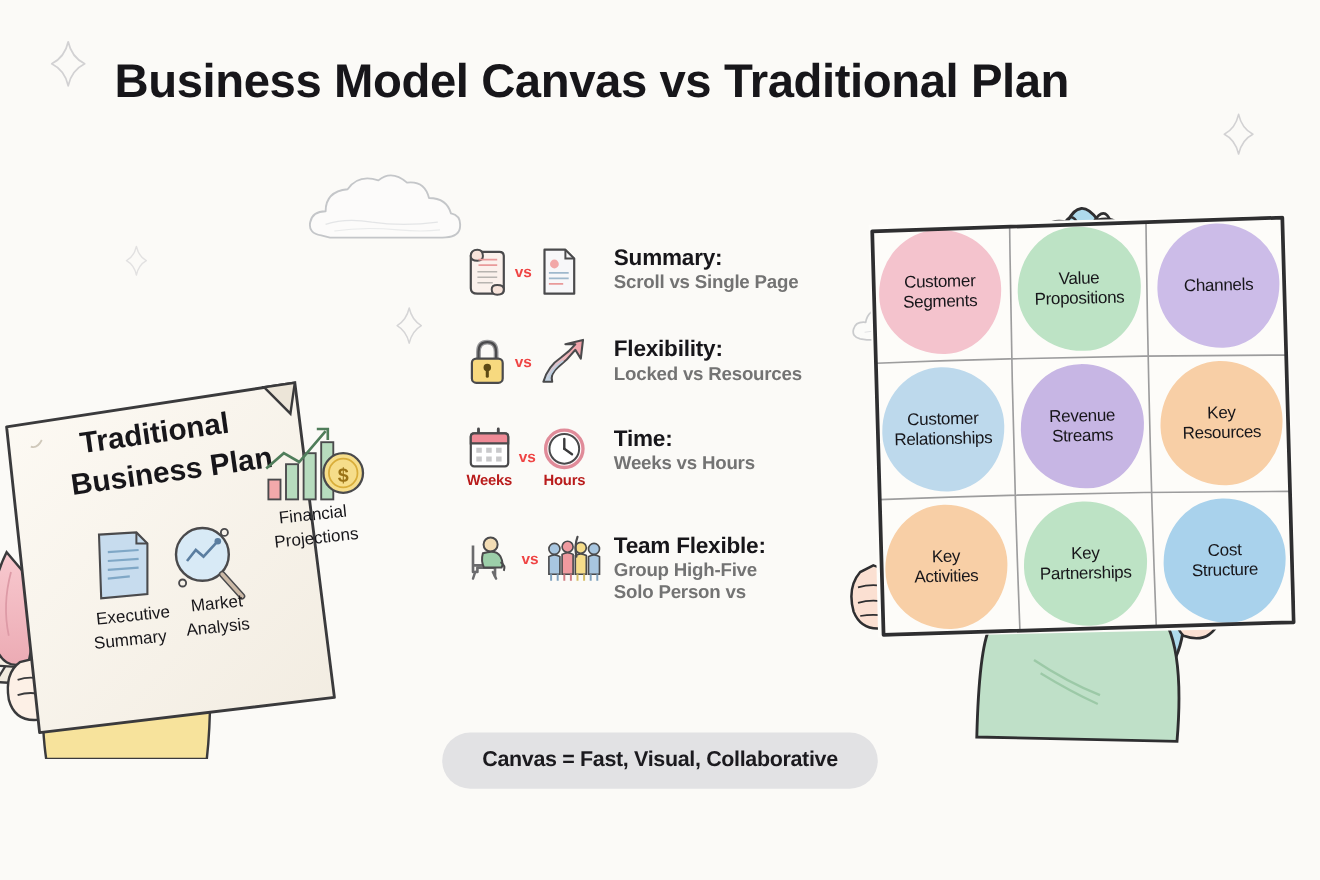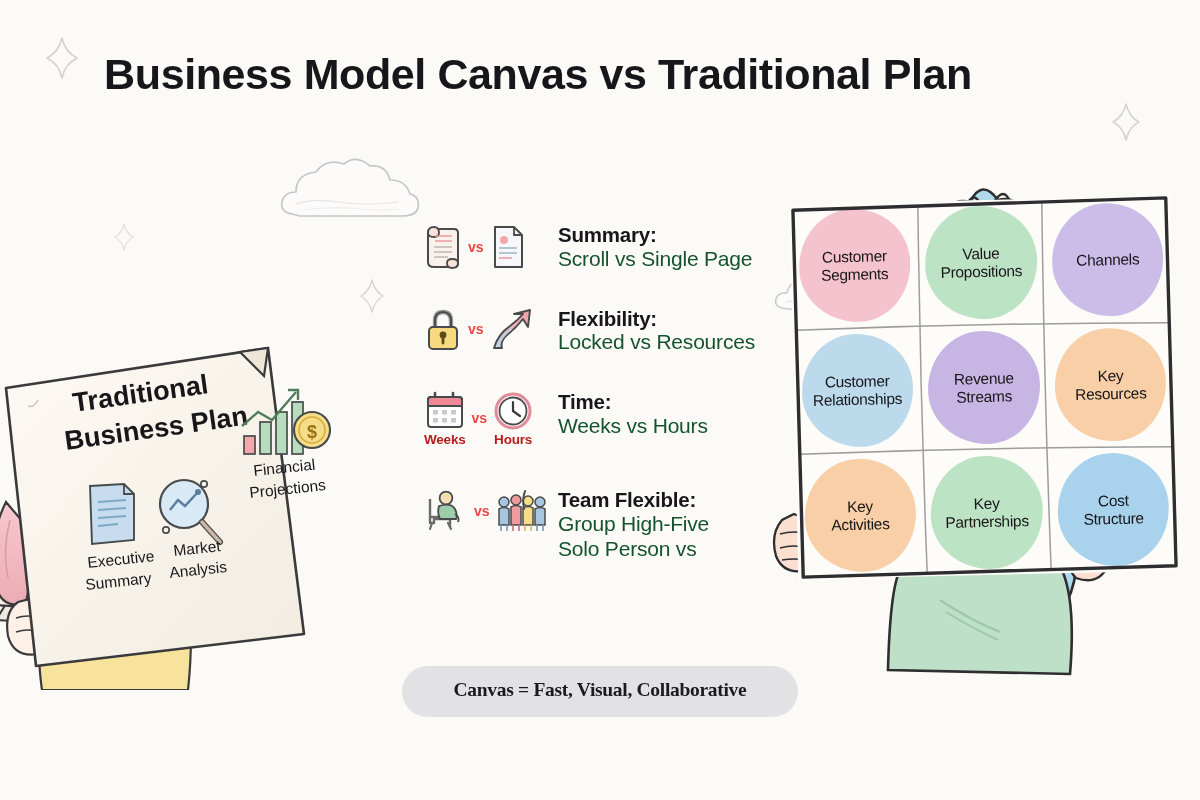--- a/index.html
+++ b/index.html
@@ -50,21 +50,21 @@
   .vs-small {
     font-size: 14px; font-weight: bold; color: #ef4444;
     padding: 0 2px; align-self: center; margin-bottom: 2px;
   }
   .cmp-text { padding-left: 6px; padding-top: 1px; }
   .cmp-label {
     font-size: 20.5px; font-weight: bold; color: #17161a;
     line-height: 1.16; letter-spacing: -.2px;
   }
   .cmp-value {
-    font-size: 21px; font-weight: 400; color: #14532d;
+    font-size: 17px; font-weight: 700; color: #737373;
     line-height: 1.18; letter-spacing: -.2px;
   }
 
   
   #right-illo { position: absolute; left: 770px; top: 150px; width: 440px; height: 640px; }
   #canvas-board {
     position: absolute; left: 24px; top: 50px;
     width: 380px; height: 375px;
     background: #fdfcf9;
     transform: rotate(-1.3deg);
@@ -531,17 +531,17 @@
         <g stroke="#8c8c8e" stroke-width="1.5" fill="none" opacity=".85">
           <path d="M128 5 Q126 190 129 371"></path>
           <path d="M252 3 Q250 190 253 370"></path>
           <path d="M4 126 Q190 123 377 127"></path>
           <path d="M4 250 Q190 247 377 251"></path>
         </g>
       </svg>
     </div>
   </div>
 
-  <div id="summary" style="background: rgb(226, 226, 228); font-family: Liberation Serif, serif;">
+  <div id="summary" style="background: rgb(226, 226, 228);">
     <div class="sum-line">Canvas = Fast, Visual, Collaborative</div>
   </div>
 
 </div>
 
 </body></html>

